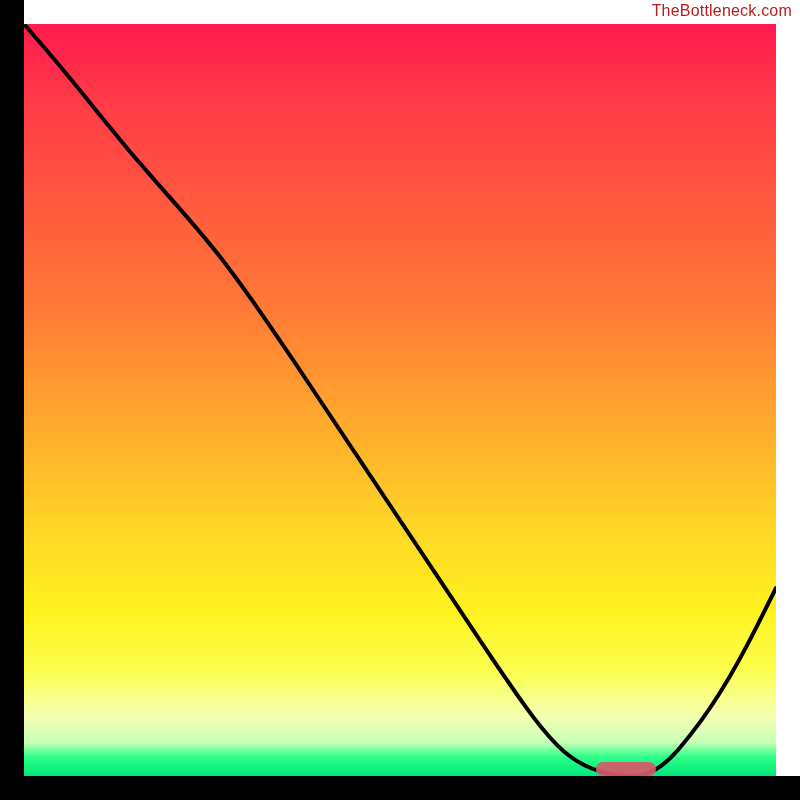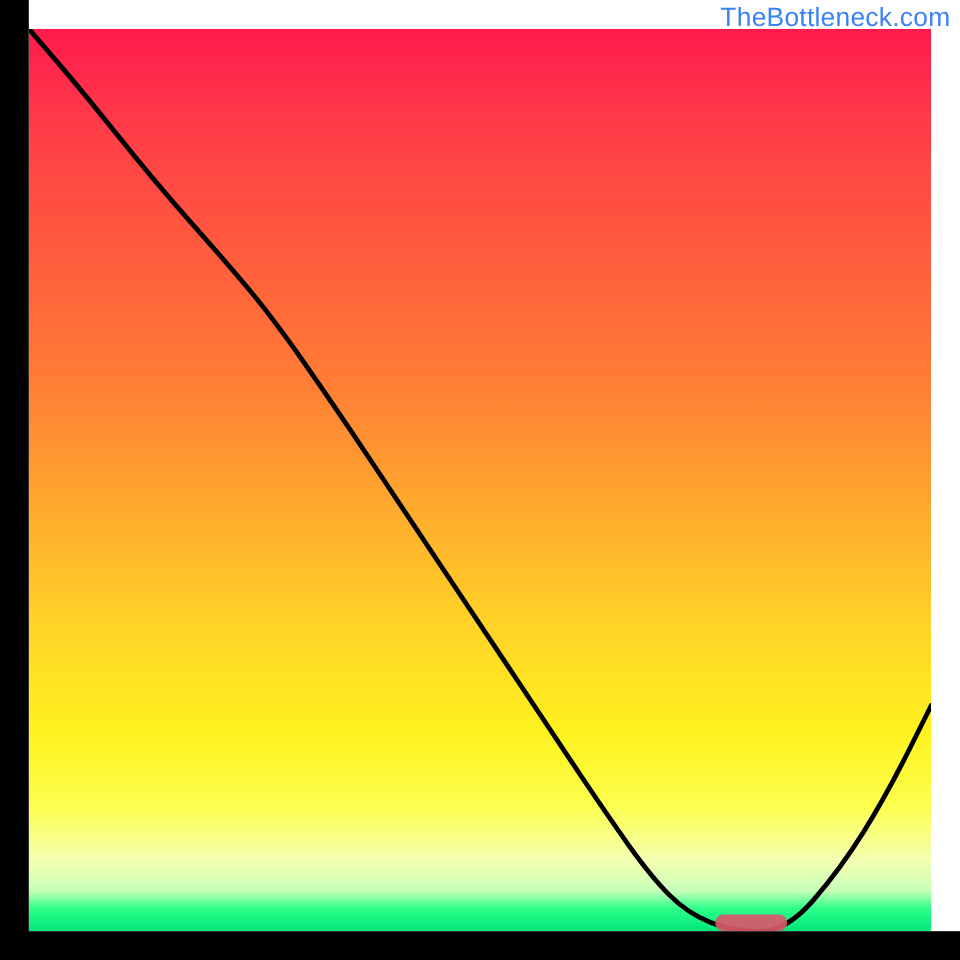--- a/index.html
+++ b/index.html
@@ -12,23 +12,23 @@
   }
   .chart-wrap {
     position: relative;
     width: 800px;
     height: 800px;
   }
   .attribution {
     position: absolute;
     top: 2px;
     right: 8px;
-    font-size: 22px;
+    font-size: 16px;
     font-weight: 500;
-    color: #3b82f6;
+    color: #b91c1c;
     letter-spacing: 0.2px;
     z-index: 20;
     font-family: Verdana, Arial, sans-serif;
   }
   .axis-left, .axis-bottom {
     position: absolute;
     background: #000;
     z-index: 15;
   }
   .axis-left {

